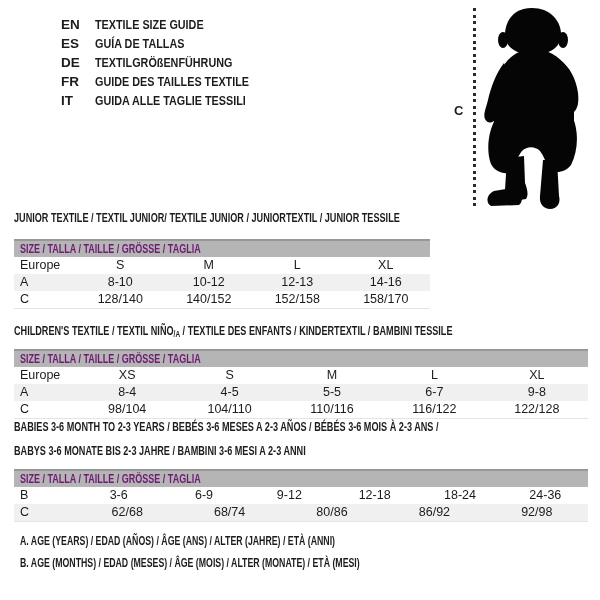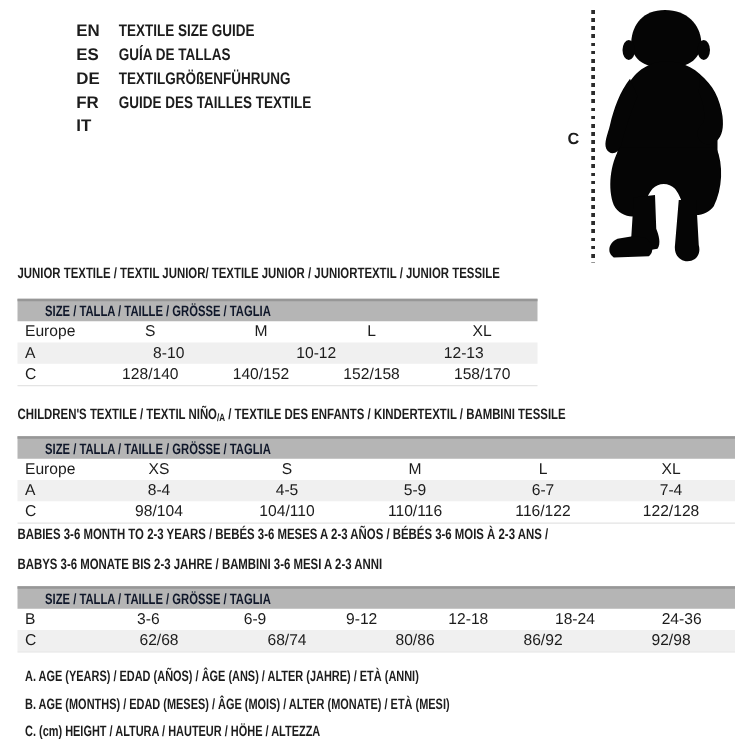--- a/index.html
+++ b/index.html
@@ -36,24 +36,24 @@
   #children-title { top:324px; }
   #babies-title-1 { top:420px; }
   #babies-title-2 { top:444px; }
 
   
   .size-table { position:absolute; left:14px; border-bottom:1px solid #e4e4e4; }
   #junior-table   { top:239px; width:416px; }
   #children-table { top:349px; width:574px; }
   #babies-table   { top:469px; width:574px; }
   .thead { height:16px; line-height:16px; background:#b5b5b5;
-           border-top:2px solid #979797; padding-left:22px;
-           font-size:12px; font-weight:700; color:#0f172a; overflow:hidden; }
+           border-top:2px solid #979797; padding-left:6px;
+           font-size:12px; font-weight:700; color:#701a75; overflow:hidden; }
   .thead .cond { transform:scaleX(0.75); }
-  .trow { display:flex; height:17px; line-height:17px; font-size:12.5px; }
+  .trow { display:flex; height:17px; line-height:17px; font-size:12.5px;justify-content:center; }
   .trow.alt { background:#f0f0f0; }
   .rlabel { flex:0 0 56px; padding-left:6px; }
   .cell { flex:1; text-align:center; }
 
   
   .footnotes { position:absolute; left:20px; top:534px; }
   .footnote { height:22px; font-weight:700; font-size:12px; white-space:nowrap; }
   .footnote .cond { transform:scaleX(0.73); }
 </style>
 </head>
@@ -71,20 +71,21 @@
   <div class="lang-row">
     <span class="lang-code">DE</span>
     <span class="lang-label"><span class="cond">TEXTILGRÖßENFÜHRUNG</span></span>
   </div>
   <div class="lang-row">
     <span class="lang-code">FR</span>
     <span class="lang-label"><span class="cond">GUIDE DES TAILLES TEXTILE</span></span>
   </div>
   <div class="lang-row">
     <span class="lang-code">IT</span>
+    <span class="lang-label"><span class="cond">GUIDA ALLE TAGLIE TESSILI</span></span>
   </div>
 </div>
 
 <div class="figure">
   <span class="measure-label">C</span>
   <div class="dotted-line"></div>
   <svg width="113" height="205" viewBox="0 0 113 205" aria-hidden="true">
     <g fill="#050505">
       <path d="M49,2 C67,2 77,14 78,27 C78,40 70,48 50,49 C30,48 22,40 22,27 C23,14 31,2 49,2 Z"></path>
       <ellipse cx="20" cy="34" rx="5" ry="8"></ellipse>
@@ -112,20 +113,21 @@
     <span class="cell">S</span>
     <span class="cell">M</span>
     <span class="cell">L</span>
     <span class="cell">XL</span>
   </div>
   <div class="trow alt">
     <span class="rlabel">A</span>
     <span class="cell">8-10</span>
     <span class="cell">10-12</span>
     <span class="cell">12-13</span>
+    <span class="cell">14-16</span>
   </div>
   <div class="trow">
     <span class="rlabel">C</span>
     <span class="cell">128/140</span>
     <span class="cell">140/152</span>
     <span class="cell">152/158</span>
     <span class="cell">158/170</span>
   </div>
 </div>
 
@@ -143,23 +145,23 @@
     <span class="cell">XS</span>
     <span class="cell">S</span>
     <span class="cell">M</span>
     <span class="cell">L</span>
     <span class="cell">XL</span>
   </div>
   <div class="trow alt">
     <span class="rlabel">A</span>
     <span class="cell">8-4</span>
     <span class="cell">4-5</span>
-    <span class="cell">5-9</span>
+    <span class="cell">5-5</span>
     <span class="cell">6-7</span>
-    <span class="cell">7-4</span>
+    <span class="cell">9-8</span>
   </div>
   <div class="trow">
     <span class="rlabel">C</span>
     <span class="cell">98/104</span>
     <span class="cell">104/110</span>
     <span class="cell">110/116</span>
     <span class="cell">116/122</span>
     <span class="cell">122/128</span>
   </div>
 </div>
@@ -193,16 +195,13 @@
   </div>
 </div>
 
 <div class="footnotes">
   <div class="footnote">
     <span class="cond">A. AGE (YEARS) / EDAD (AÑOS) / ÂGE (ANS) / ALTER (JAHRE) / ETÀ (ANNI)</span>
   </div>
   <div class="footnote">
     <span class="cond">B. AGE (MONTHS) / EDAD (MESES) / ÂGE (MOIS) / ALTER (MONATE) / ETÀ (MESI)</span>
   </div>
-  <div class="footnote">
-    <span class="cond">C. (cm) HEIGHT / ALTURA / HAUTEUR / HÖHE / ALTEZZA</span>
-  </div>
 </div>
 
 </body></html>

